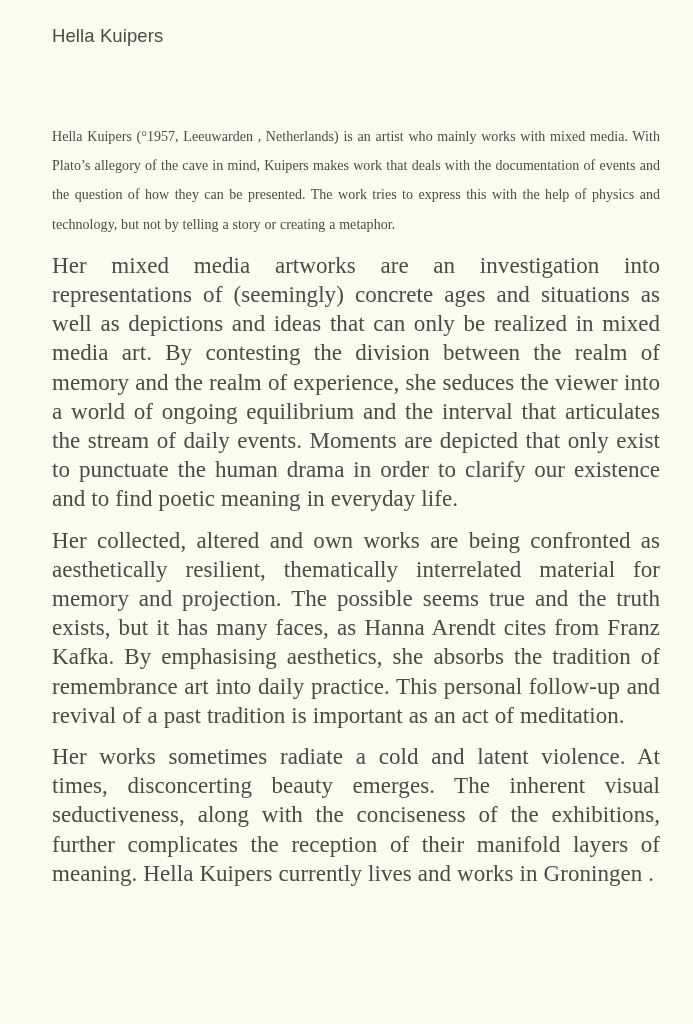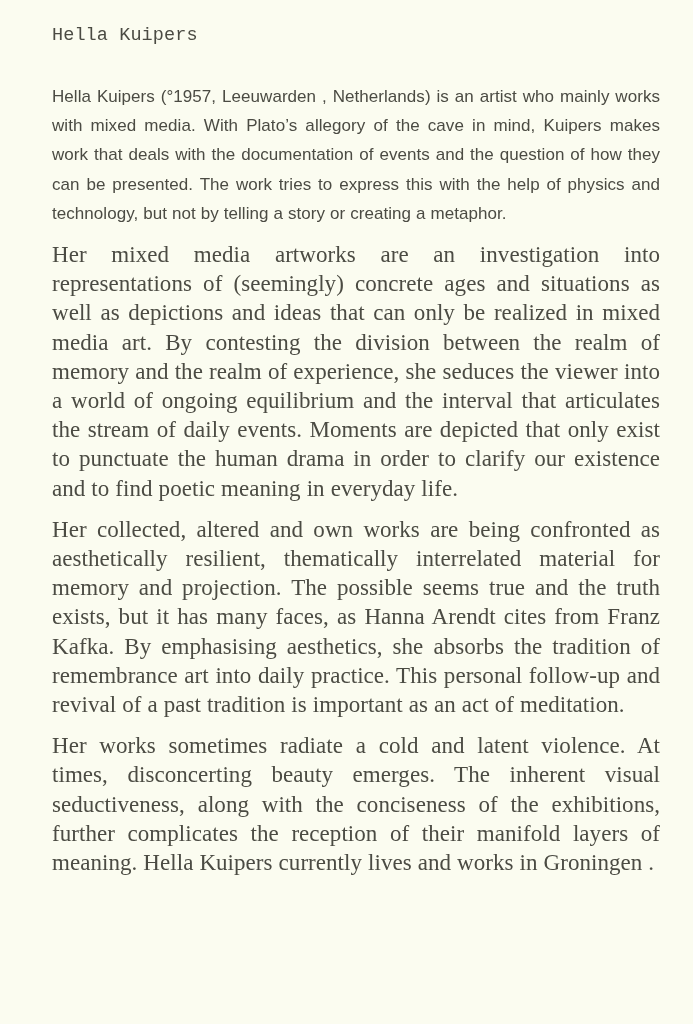--- a/index.html
+++ b/index.html
@@ -22,44 +22,44 @@
     padding: 0;
     position: relative;
   }
   .content {
     position: absolute;
     left: 52px;
     top: 0;
     width: 608px;
   }
   .doc-title {
-    font-family: Liberation Mono, monospace;
+    font-family: Liberation Sans, sans-serif;
     font-size: 18.5px;
     font-weight: 400;
     line-height: 28px;
     color: #4b4b43;
     margin: 0;
     padding-top: 22px;
     letter-spacing: 0.1px;
   }
   .body-para {
     font-size: 19.5px;
     line-height: 29.2px;
     text-align: justify;
     text-justify: inter-word;
     margin: 0;
     color: #4b4b43;
     letter-spacing: 0.05px;
     word-spacing: 0.2px;
   }
   .para-lead {
-    font-family: Liberation Sans, sans-serif;
-    font-size: 17px;
+    font-family: Liberation Serif, serif;
+    font-size: 14px;
     line-height: 29.2px;
-    margin-top: 32px;
+    margin-top: 72px;
   }
   .para-rest {
     font-family: "Liberation Serif", "DejaVu Serif", serif;
     font-size: 23px;
     line-height: 29.2px;
     margin-top: 12px;
   }
   .para-rest:last-child {
     margin-bottom: 0;
   }

